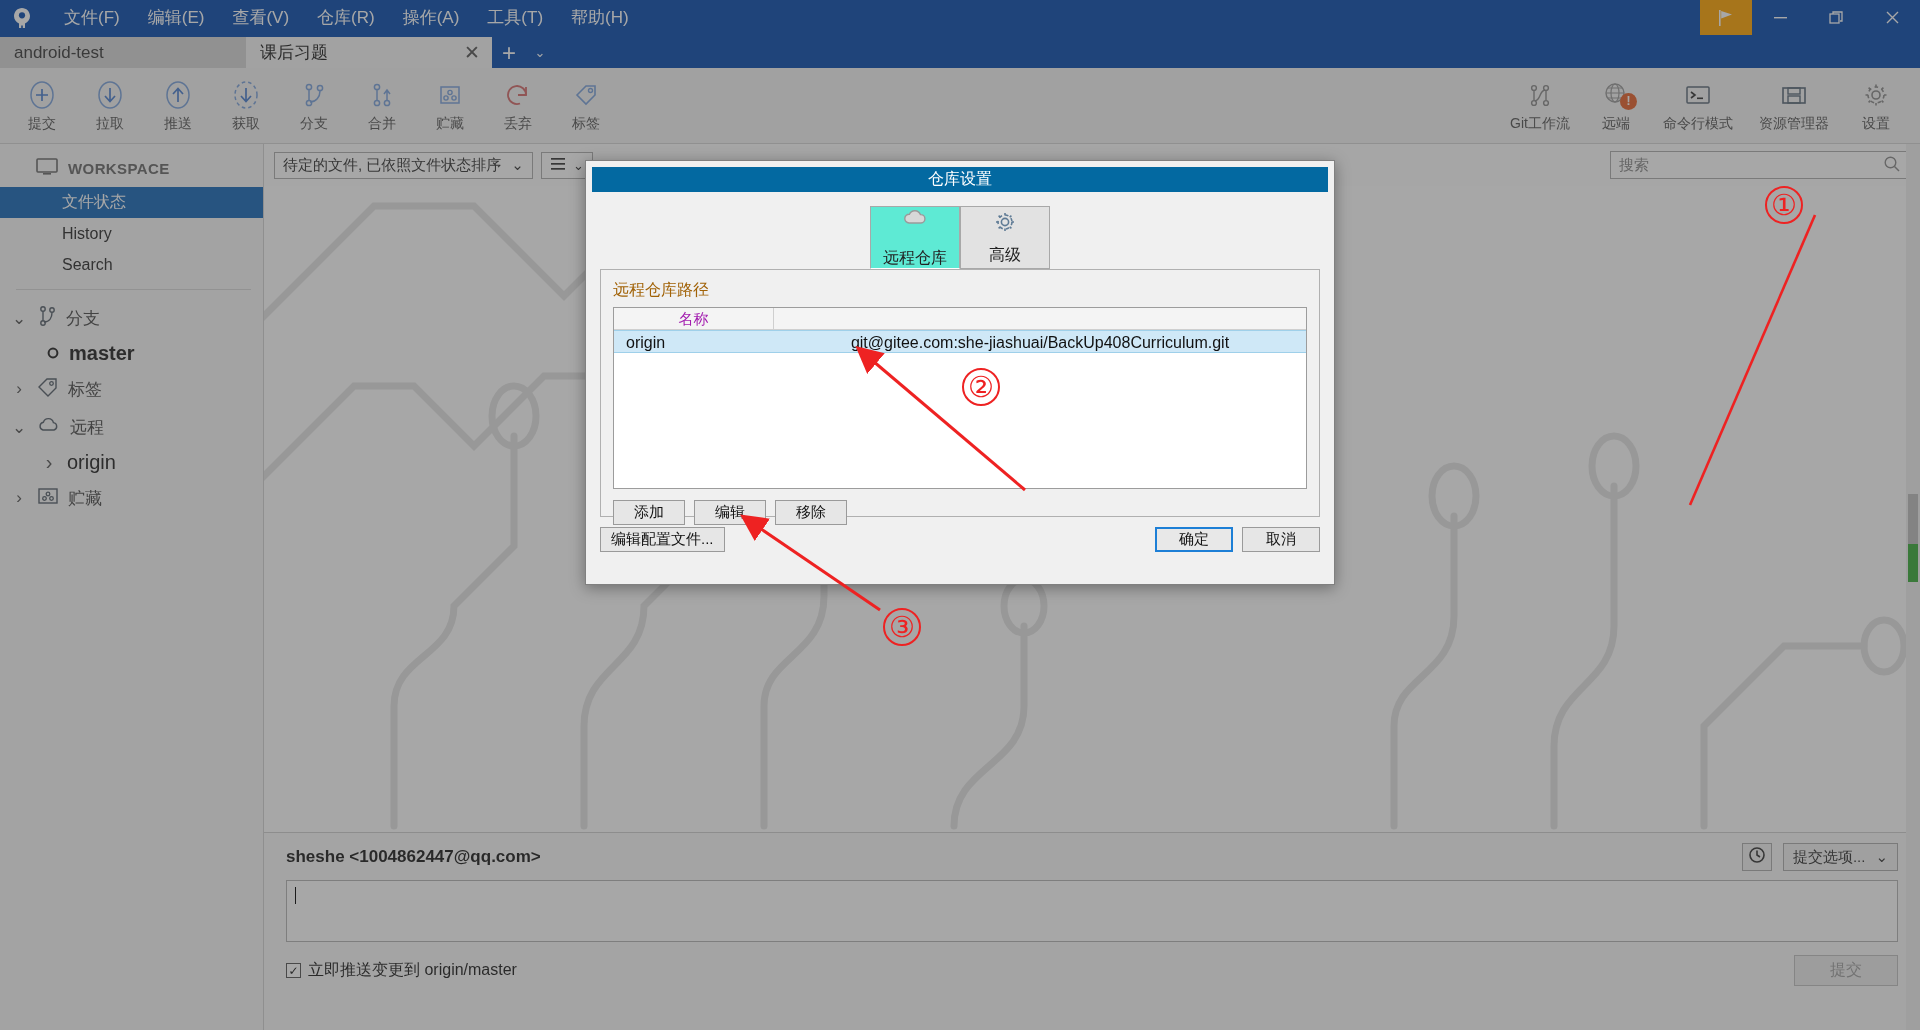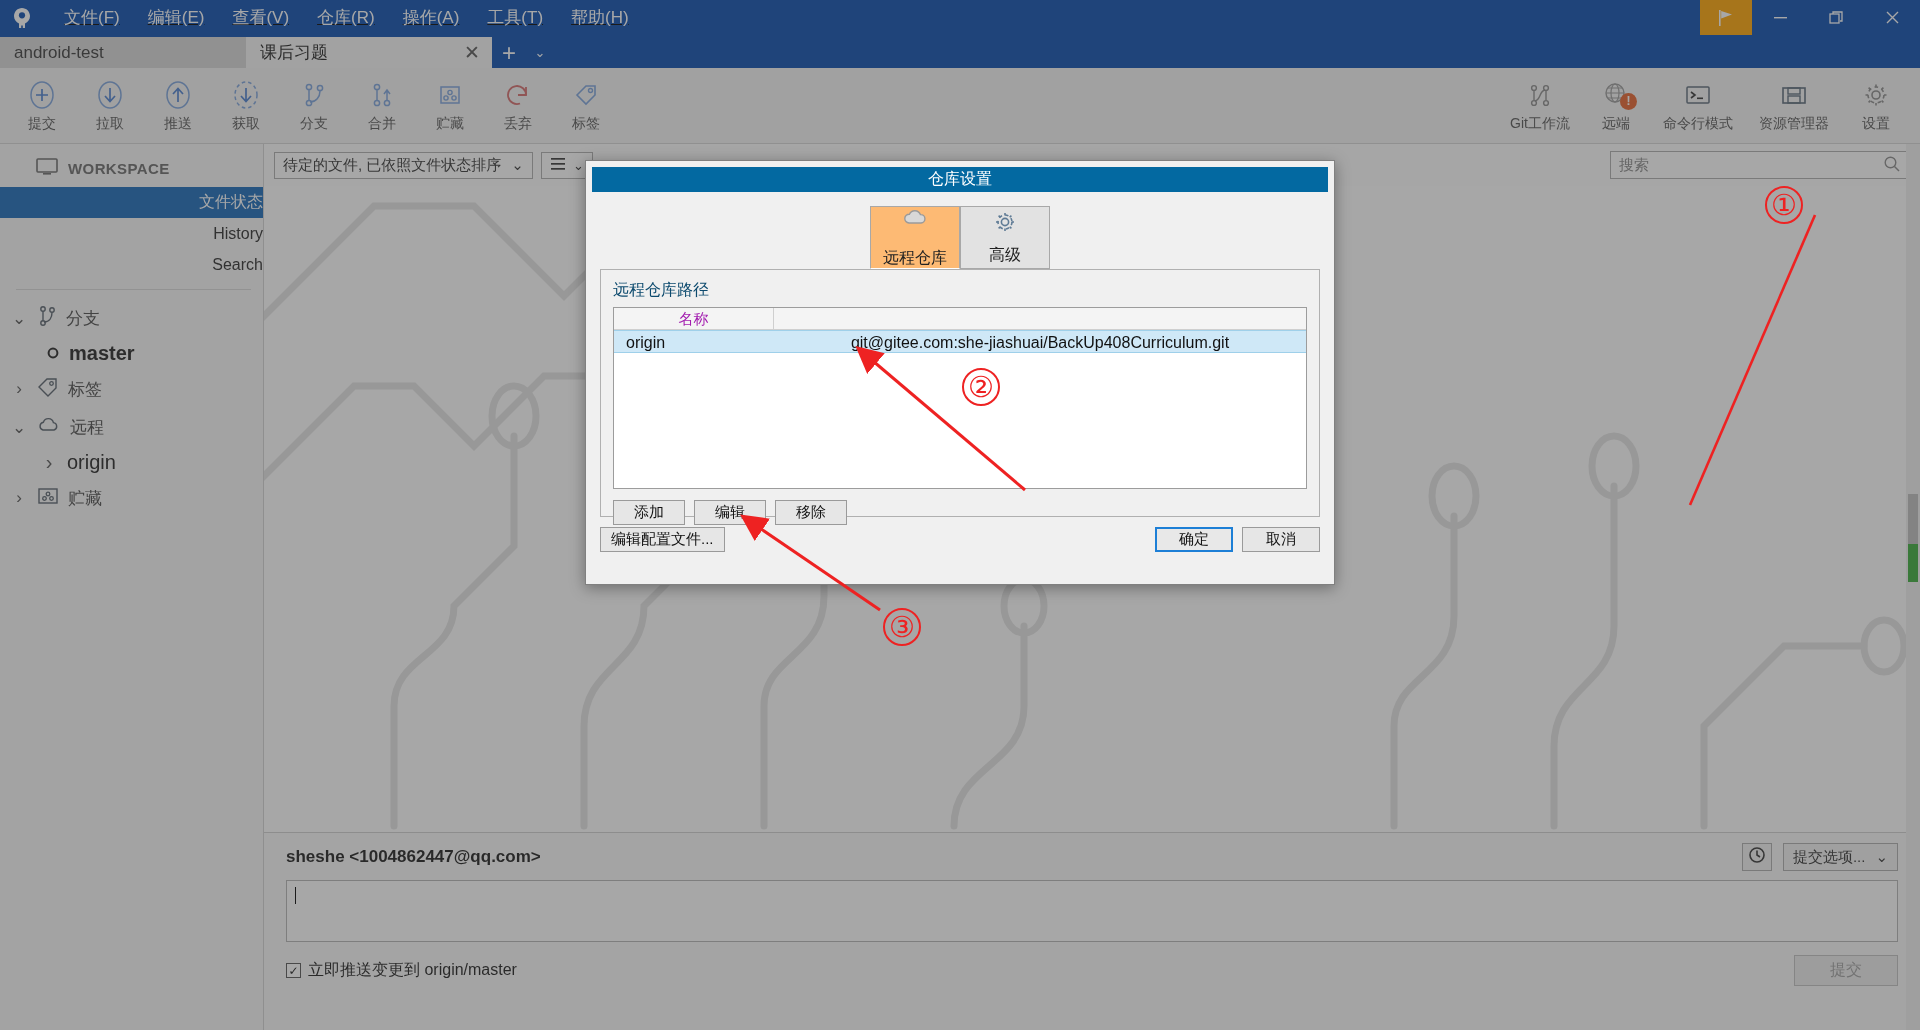--- a/index.html
+++ b/index.html
@@ -7,21 +7,21 @@
     width: 1920px; height: 1030px;
     overflow: hidden;
     font-family: "Liberation Sans", "DejaVu Sans", sans-serif;
     background: #f0f0f0;
   }
   #app { position: relative; width: 1920px; height: 1030px; }
 
   
   .titlebar {
     position: absolute; top: 0; left: 0; width: 1920px; height: 35px;
-    background: #084cae; display: flex; align-items: center; text-decoration: underline;
+    background: #084cae; display: flex; align-items: center;
   }
   .app-logo {
     width: 44px; height: 35px; display: flex; align-items: center; justify-content: center;
   }
   .menu-items { display: flex; align-items: center; gap: 0px; margin-left: 6px; }
   .menu-item {
     color: #ffffff; font-size: 17px; padding: 5px 14px; cursor: default;
     white-space: nowrap;
   }
   .title-spacer { flex: 1; }
@@ -89,22 +89,22 @@
   .sidebar {
     position: absolute; top: 0; left: 0; width: 264px; height: 886px;
     background: #f7f7f7; border-right: 1px solid #d4d4d4;
     padding-top: 8px;
   }
   .ws-header {
     display: flex; align-items: center; gap: 10px; padding: 6px 0 8px 36px;
     color: #6a6a6a; font-size: 15px; font-weight: bold; letter-spacing: 0.4px;
   }
   .side-item {
-    height: 31px; display: flex; align-items: center; padding-left: 38px;
-    font-size: 16px; color: #2b2b2b; cursor: default; justify-content: flex-end;
+    height: 31px; display: flex; align-items: center; padding-left: 62px;
+    font-size: 16px; color: #2b2b2b; cursor: default;
   }
   .side-item.selected { background: #1668b8; color: #ffffff; }
   .side-sep { height: 1px; background: #d9d9d9; margin: 9px 12px 9px 16px; }
   .side-group {
     height: 38px; display: flex; align-items: center; gap: 9px; padding-left: 10px;
     font-size: 17px; color: #4a4a4a; cursor: default;
   }
   .caret { width: 18px; display: flex; align-items: center; justify-content: center; color: #555; }
   .side-child {
     height: 33px; display: flex; align-items: center; gap: 9px; padding-left: 40px;
@@ -202,27 +202,27 @@
   }
   .tabs-row {
     display: flex; justify-content: center; align-items: flex-end;
     margin-top: 14px; padding-left: 0;
   }
   .dtab {
     width: 90px; height: 63px; display: flex; flex-direction: column;
     align-items: center; justify-content: center; gap: 6px;
     border: 1px solid #a8a8a8; font-size: 16px; color: #222;
   }
-  .dtab.active { background: #fdba74; border-bottom-color: #ffffff; gap: 17px; }
+  .dtab.active { background: #5eead4; border-bottom-color: #ffffff; gap: 17px; }
   .dtab.inactive { background: #e2e2e2; }
   .group-box {
     margin: 0 14px; border: 1px solid #b0b0b0; background: #f0f0f0;
     padding: 10px 12px 12px 12px; height: 248px;
   }
-  .group-label { font-size: 16px; color: #0c4a6e; margin-bottom: 6px; }
+  .group-label { font-size: 16px; color: #a16207; margin-bottom: 6px; }
   .tbl { border: 1px solid #9c9c9c; background: #fff; height: 182px; }
   .tbl-head { display: flex; height: 22px; background: #f4f4f4; border-bottom: 1px solid #cfcfcf; }
   .th {
     display: flex; align-items: center; justify-content: center;
     font-size: 15px; color: #a21caf; height: 22px;
   }
   .th.c1 { width: 160px; border-right: 1px solid #cfcfcf; }
   .th.c2 { flex: 1; }
   .tbl-row { display: flex; height: 23px; background: #cfe8f7; border-top: 1px solid #9fd0ea; border-bottom: 1px solid #9fd0ea; }
   .td { display: flex; align-items: center; font-size: 16px; color: #111; height: 23px; }

